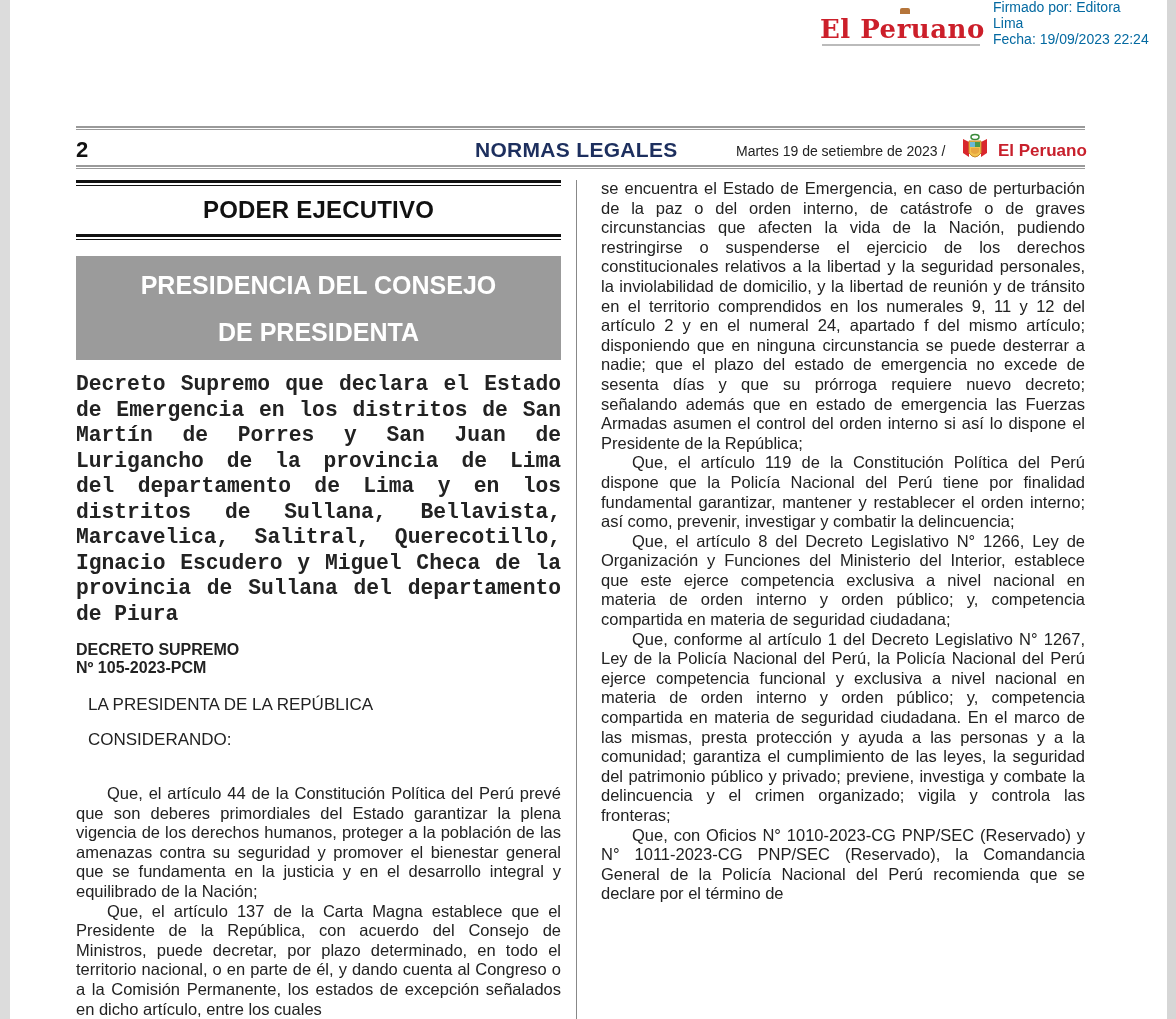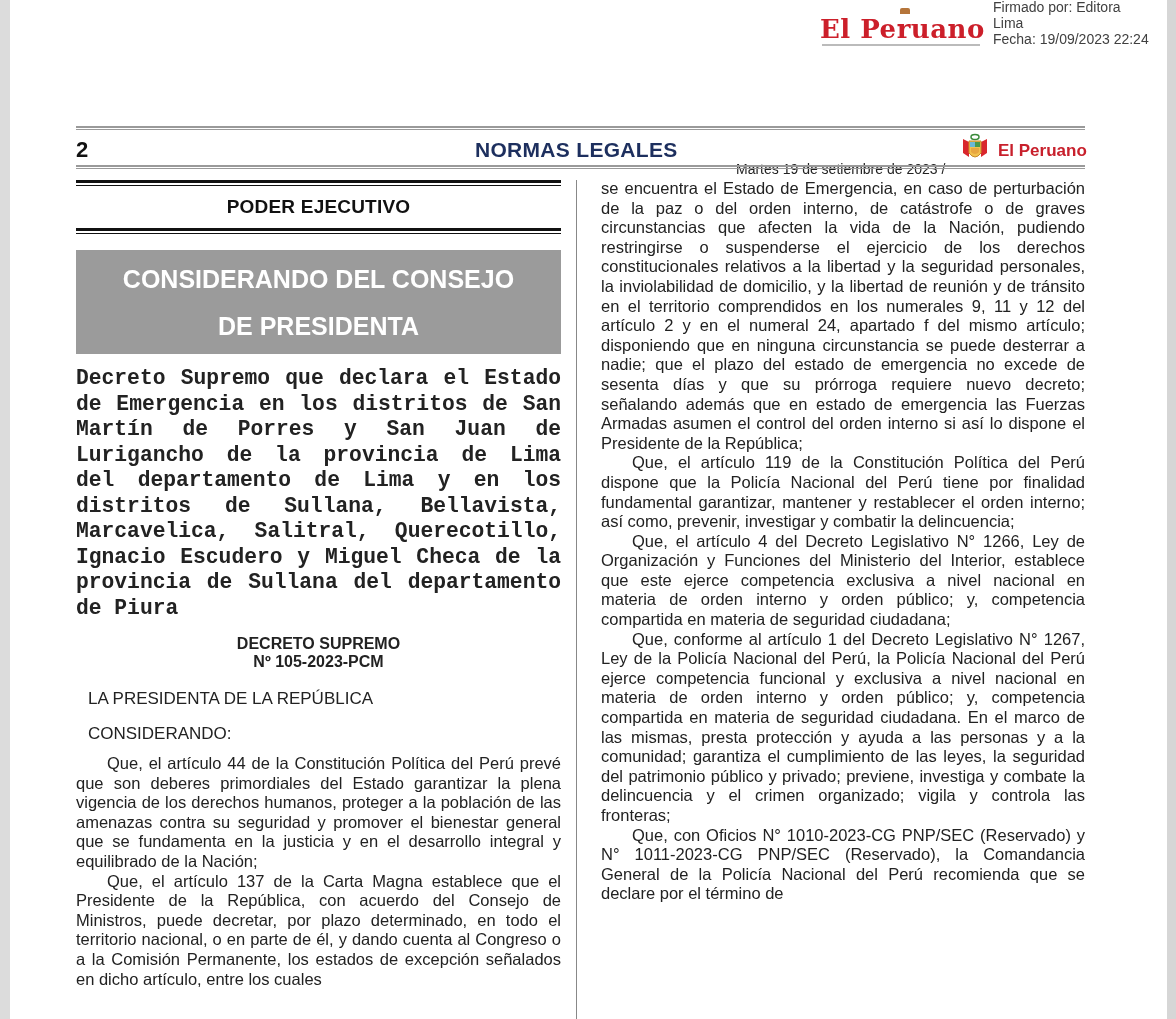--- a/index.html
+++ b/index.html
@@ -4,41 +4,41 @@
 <style>
   html, body { margin:0; padding:0; }
   body { width:1176px; height:1019px; background:#ffffff; position:relative; overflow:hidden; font-family:"Liberation Sans", sans-serif; color:#222; }
   .left-edge { position:absolute; left:0; top:0; width:10px; height:1019px; background:#dcdcdc; }
   .right-edge { position:absolute; right:0; top:0; width:9px; height:1019px; background:#d6d6d6; }
 
   
   .sig-logo { position:absolute; left:820px; top:14px; font-family:"DejaVu Serif", serif; font-weight:bold; font-size:26px; color:#cc1f2a; letter-spacing:0.5px; }
   .sig-logo .crown { position:absolute; left:80px; top:-6px; width:10px; height:6px; background:#b5753a; border-radius:2px 2px 0 0; }
   .sig-logo .tagline { position:absolute; left:2px; top:30px; width:158px; height:2px; background:#bbb; }
-  .sig-text { position:absolute; left:993px; top:-1px; font-size:14px; line-height:16px; color:#404040; }
+  .sig-text { position:absolute; left:993px; top:-1px; font-size:14px; line-height:16px; color:#0369a1; }
 
   
   .rule-double { position:absolute; left:76px; width:1009px; height:4px; border-top:2px solid #9a9a9a; border-bottom:1px solid #9a9a9a; box-sizing:border-box; }
   .page-num { position:absolute; left:76px; top:137px; font-size:22px; font-weight:bold; color:#111; }
   .section-name { position:absolute; left:475px; top:138px; font-size:21px; font-weight:bold; color:#1d2f5e; letter-spacing:0.3px; }
-  .header-date { position:absolute; left:736px; top:161px; font-size:14px; color:#222; }
+  .header-date { position:absolute; left:736px; top:143px; font-size:14px; color:#222; }
   .coat-icon { position:absolute; left:960px; top:133px; width:30px; height:30px; }
   .header-brand { position:absolute; left:998px; top:141px; font-size:17px; font-weight:bold; color:#c8202c; }
 
   
   .col-left { position:absolute; left:76px; top:180px; width:485px; }
   .thick-rule { height:6px; border-top:3px solid #111; border-bottom:1px solid #111; box-sizing:border-box; margin:0; }
-  .poder { text-align:center; font-weight:bold; font-size:19px; color:#111; margin:10px 0 10px 0; letter-spacing:0.2px; }
+  .poder { text-align:center; font-weight:bold; font-size:24px; color:#111; margin:10px 0 10px 0; letter-spacing:0.2px; }
   .ministry-box { background:#9b9b9b; margin-top:16px; height:104px; color:#ffffff; text-align:center; font-weight:bold; font-size:25px; line-height:47px; padding-top:6px; box-sizing:border-box; }
   .decree-title { margin-top:12px; font-weight:bold; font-size:21.3px; line-height:25.5px; color:#222; text-align:justify; text-align-last:left;font-family:Liberation Mono, monospace; }
-  .decree-label { text-align:center; font-weight:bold; font-size:16px; line-height:18px; margin-top:14px; color:#222; }
+  .decree-label { text-align:left; font-weight:bold; font-size:16px; line-height:18px; margin-top:14px; color:#222; }
   .plain-line { font-size:17px; margin-left:12px; margin-top:18px; color:#222; }
   .plain-line.second { margin-top:15px; }
   .para { font-size:16.5px; line-height:19.6px; text-align:justify; text-indent:31px; margin:0; color:#222; }
-  .para-first { margin-top:10px; }
+  .para-first { margin-top:34px; }
 
   
   .col-divider { position:absolute; left:576px; top:180px; width:0; height:839px; border-left:1px solid #888; }
 
   
   .col-right { position:absolute; left:601px; top:179px; width:484px; }
   .para-r { font-size:16.5px; line-height:19.6px; text-align:justify; margin:0; color:#222; }
   .para-r.indent { text-indent:31px; }
 </style>
 </head>
@@ -72,35 +72,35 @@
   <path d="M11 15 H19 V19 Q15 23 11 19 Z" fill="#e8a640"></path>
 </svg>
 <div class="header-brand">El Peruano</div>
 <div class="rule-double" style="top:165px;"></div>
 
 <div class="col-left">
   <div class="thick-rule"></div>
   <div class="poder">PODER EJECUTIVO</div>
   <div class="thick-rule"></div>
   <div class="ministry-box">
-    <div>CONSIDERANDO DEL CONSEJO</div>
+    <div>PRESIDENCIA DEL CONSEJO</div>
     <div>DE PRESIDENTA</div>
   </div>
   <div class="decree-title">Decreto Supremo que declara el Estado de Emergencia en los distritos de San Martín de Porres y San Juan de Lurigancho de la provincia de Lima del departamento de Lima y en los distritos de Sullana, Bellavista, Marcavelica, Salitral, Querecotillo, Ignacio Escudero y Miguel Checa de la provincia de Sullana del departamento de Piura</div>
   <div class="decree-label">
     <div>DECRETO SUPREMO</div>
     <div>Nº 105-2023-PCM</div>
   </div>
   <div class="plain-line">LA PRESIDENTA DE LA REPÚBLICA</div>
   <div class="plain-line second">CONSIDERANDO:</div>
   <p class="para para-first">Que, el artículo 44 de la Constitución Política del Perú prevé que son deberes primordiales del Estado garantizar la plena vigencia de los derechos humanos, proteger a la población de las amenazas contra su seguridad y promover el bienestar general que se fundamenta en la justicia y en el desarrollo integral y equilibrado de la Nación;</p>
   <p class="para">Que, el artículo 137 de la Carta Magna establece que el Presidente de la República, con acuerdo del Consejo de Ministros, puede decretar, por plazo determinado, en todo el territorio nacional, o en parte de él, y dando cuenta al Congreso o a la Comisión Permanente, los estados de excepción señalados en dicho artículo, entre los cuales</p>
 </div>
 
 <div class="col-divider"></div>
 
 <div class="col-right">
   <p class="para-r">se encuentra el Estado de Emergencia, en caso de perturbación de la paz o del orden interno, de catástrofe o de graves circunstancias que afecten la vida de la Nación, pudiendo restringirse o suspenderse el ejercicio de los derechos constitucionales relativos a la libertad y la seguridad personales, la inviolabilidad de domicilio, y la libertad de reunión y de tránsito en el territorio comprendidos en los numerales 9, 11 y 12 del artículo 2 y en el numeral 24, apartado f del mismo artículo; disponiendo que en ninguna circunstancia se puede desterrar a nadie; que el plazo del estado de emergencia no excede de sesenta días y que su prórroga requiere nuevo decreto; señalando además que en estado de emergencia las Fuerzas Armadas asumen el control del orden interno si así lo dispone el Presidente de la República;</p>
   <p class="para-r indent">Que, el artículo 119 de la Constitución Política del Perú dispone que la Policía Nacional del Perú tiene por finalidad fundamental garantizar, mantener y restablecer el orden interno; así como, prevenir, investigar y combatir la delincuencia;</p>
-  <p class="para-r indent">Que, el artículo 4 del Decreto Legislativo N° 1266, Ley de Organización y Funciones del Ministerio del Interior, establece que este ejerce competencia exclusiva a nivel nacional en materia de orden interno y orden público; y, competencia compartida en materia de seguridad ciudadana;</p>
+  <p class="para-r indent">Que, el artículo 8 del Decreto Legislativo N° 1266, Ley de Organización y Funciones del Ministerio del Interior, establece que este ejerce competencia exclusiva a nivel nacional en materia de orden interno y orden público; y, competencia compartida en materia de seguridad ciudadana;</p>
   <p class="para-r indent">Que, conforme al artículo 1 del Decreto Legislativo N° 1267, Ley de la Policía Nacional del Perú, la Policía Nacional del Perú ejerce competencia funcional y exclusiva a nivel nacional en materia de orden interno y orden público; y, competencia compartida en materia de seguridad ciudadana. En el marco de las mismas, presta protección y ayuda a las personas y a la comunidad; garantiza el cumplimiento de las leyes, la seguridad del patrimonio público y privado; previene, investiga y combate la delincuencia y el crimen organizado; vigila y controla las fronteras;</p>
   <p class="para-r indent">Que, con Oficios N° 1010-2023-CG PNP/SEC (Reservado) y N° 1011-2023-CG PNP/SEC (Reservado), la Comandancia General de la Policía Nacional del Perú recomienda que se declare por el término de</p>
 </div>
 
 </body></html>

